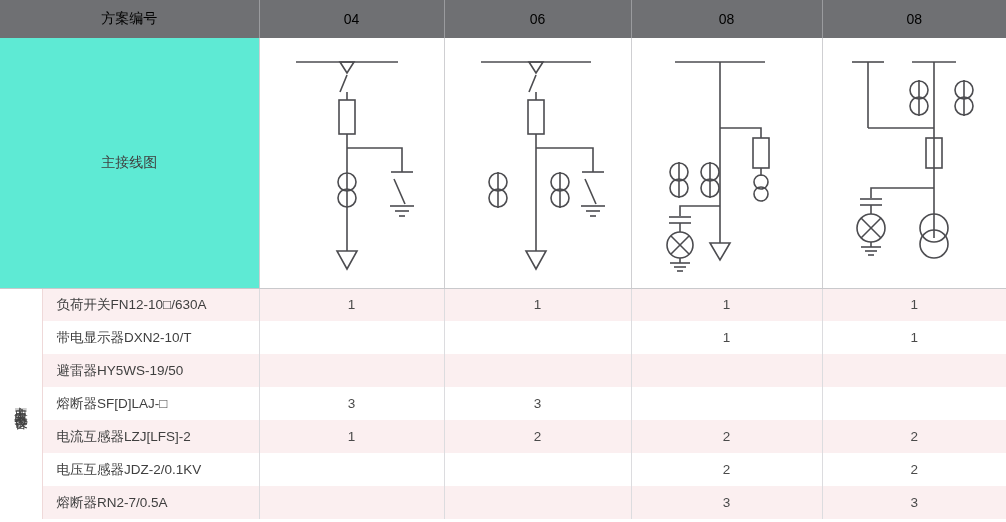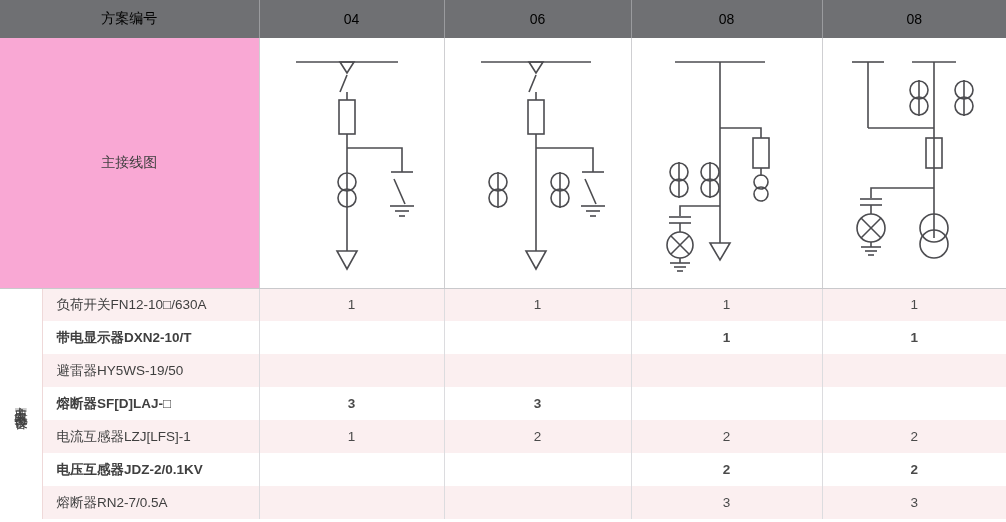--- a/index.html
+++ b/index.html
@@ -35,21 +35,21 @@
     border-right: 1px solid #9a9b9e;
   }
   thead th:last-child { border-right: none; }
 
   
   td.diagram-label {
     text-align: center;
     vertical-align: middle;
     font-size: 14px;
     color: #3f3f3f;
-    background: #f9a8d4;
+    background: #5eead4;
     border-right: 1px solid #cfcfd2;
     height: 250px;
   }
   td.diagram-cell {
     background: #ffffff;
     border-right: 1px solid #cfcfd2;
     vertical-align: middle;
     text-align: center;
     padding: 0;
   }
@@ -95,21 +95,21 @@
     font-size: 13.5px;
     color: #4a4a4a;
     height: 33px;
     border-right: 1px solid #dcdcdf;
   }
   td.qty:last-child { border-right: none; }
 
   tr.stripe td.item-name,
   tr.stripe td.qty { background: #fbeff0; }
   tr.plain td.item-name,
-  tr.plain td.qty { background: #ffffff; font-weight: bold; }
+  tr.plain td.qty { background: #ffffff; }
 
   tbody tr.data-row:first-child td { border-top: 1px solid #c9c9cc; }
 </style>
 </head>
 <body>
 
 <div id="sheet">
   <table class="spec">
     <colgroup>
       <col style="width:42px">
@@ -289,21 +289,21 @@
 
       <tr class="data-row plain">
         <td class="item-name">熔断器SF[D]LAJ-□</td>
         <td class="qty">3</td>
         <td class="qty">3</td>
         <td class="qty"></td>
         <td class="qty"></td>
       </tr>
 
       <tr class="data-row stripe">
-        <td class="item-name">电流互感器LZJ[LFS]-1</td>
+        <td class="item-name">电流互感器LZJ[LFS]-2</td>
         <td class="qty">1</td>
         <td class="qty">2</td>
         <td class="qty">2</td>
         <td class="qty">2</td>
       </tr>
 
       <tr class="data-row plain">
         <td class="item-name">电压互感器JDZ-2/0.1KV</td>
         <td class="qty"></td>
         <td class="qty"></td>

